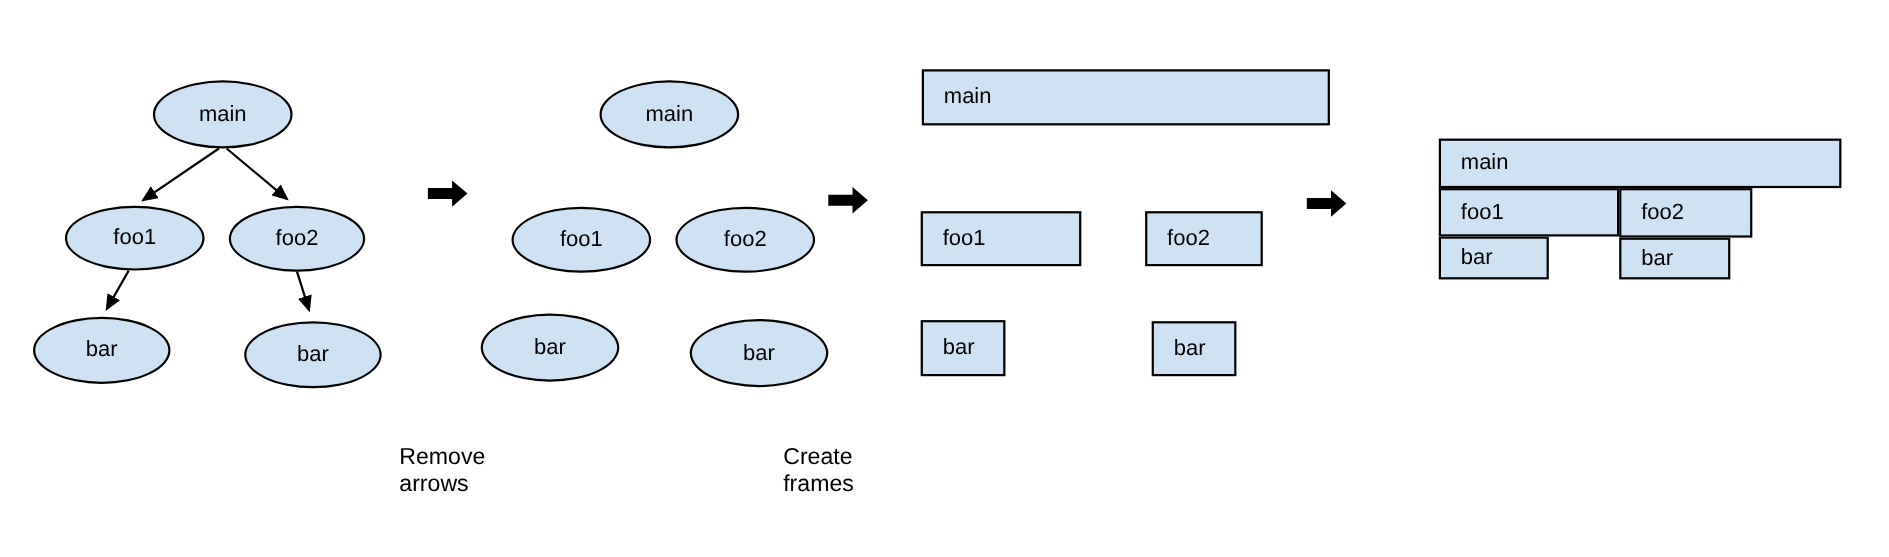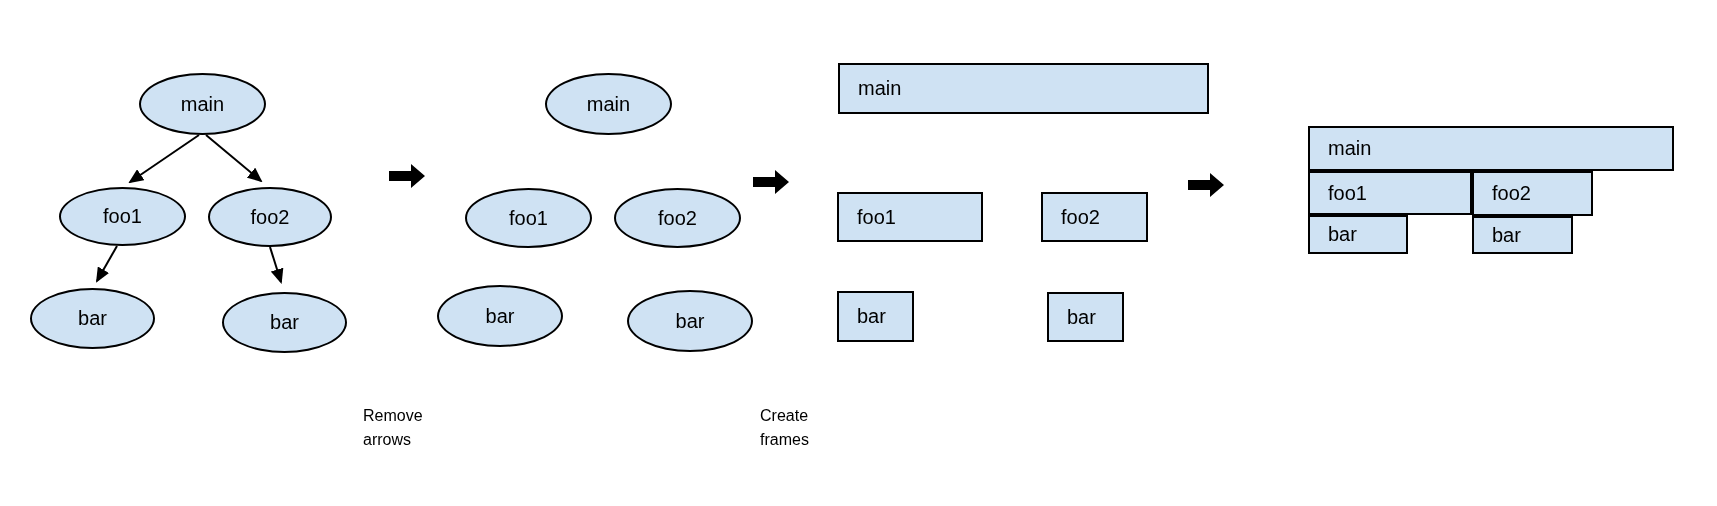--- a/index.html
+++ b/index.html
@@ -25,21 +25,21 @@
     display: flex;
     align-items: center;
     font-size: 20px;
     color: var(--text, #000000);
     white-space: nowrap;
   }
   .ellipse { border-radius: 50%; justify-content: center; }
   .frame   { justify-content: flex-start; padding-left: 18px; }
   .caption {
     position: absolute;
-    font-size: 16px;
+    font-size: 21px;
     line-height: 24px;
     color: var(--text, #000000);
   }
   .edge { stroke: var(--arrow, #000000); stroke-width: 2; }
   .step-arrow { fill: var(--arrow, #000000); }
   .arrowhead-fill { fill: var(--arrow, #000000); }
 </style>
 </head>
 <body>
 
@@ -80,15 +80,15 @@
   <div class="node frame" style="left:837px; top:291px; width:77px; height:51px;">bar</div>
   <div class="node frame" style="left:1047px; top:292px; width:77px; height:50px;">bar</div>
 
   <div class="node frame" style="left:1308px; top:126px; width:366px; height:45px;">main</div>
   <div class="node frame" style="left:1308px; top:171px; width:164px; height:44px;">foo1</div>
   <div class="node frame" style="left:1472px; top:171px; width:121px; height:45px;">foo2</div>
   <div class="node frame" style="left:1308px; top:215px; width:100px; height:39px;">bar</div>
   <div class="node frame" style="left:1472px; top:216px; width:101px; height:38px;">bar</div>
 
   <div class="caption" style="left:363px; top:404px; width:100px;">Remove arrows</div>
-  <div class="caption" style="left:760px; top:404px; width:100px;">Create frames</div>
+  <div class="caption" style="left:712px; top:404px; width:100px;">Create frames</div>
 
 </div>
 
 </body></html>

